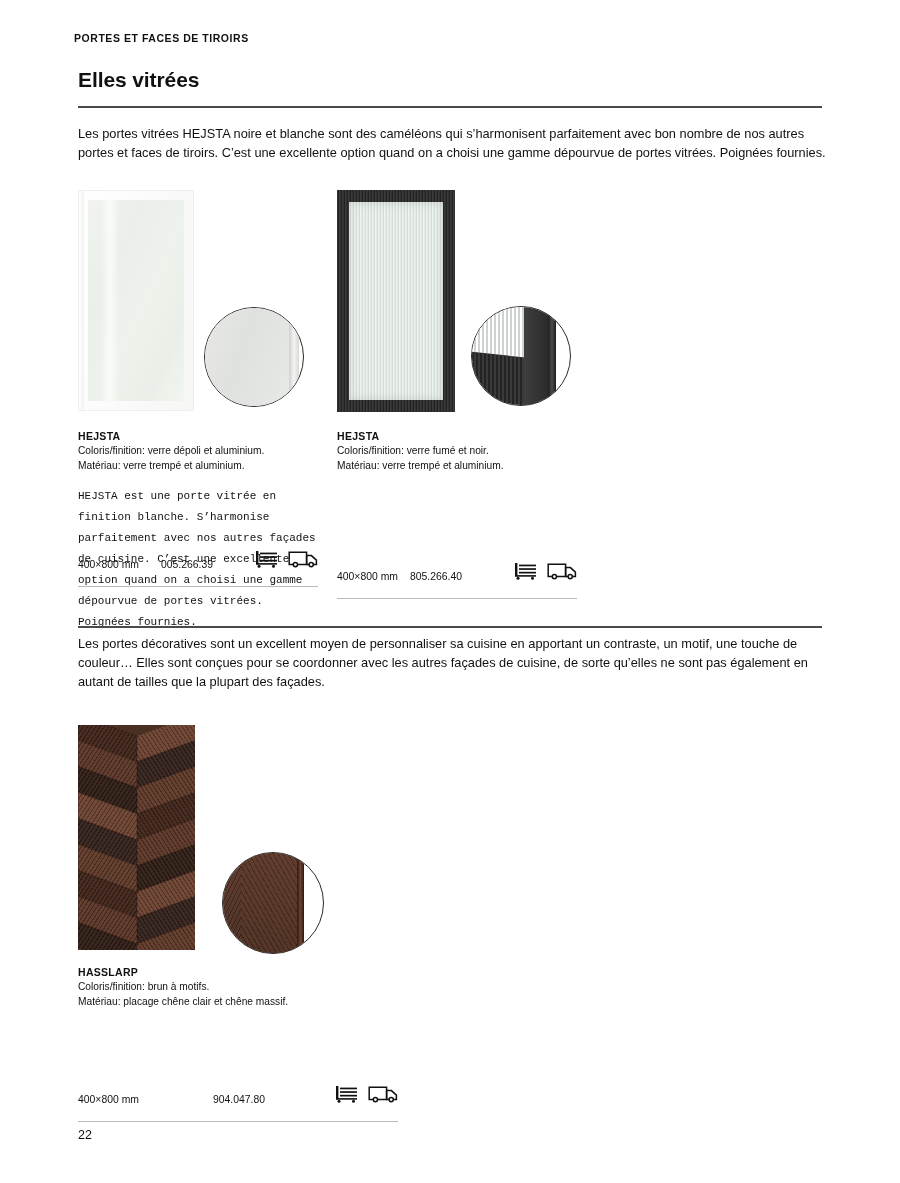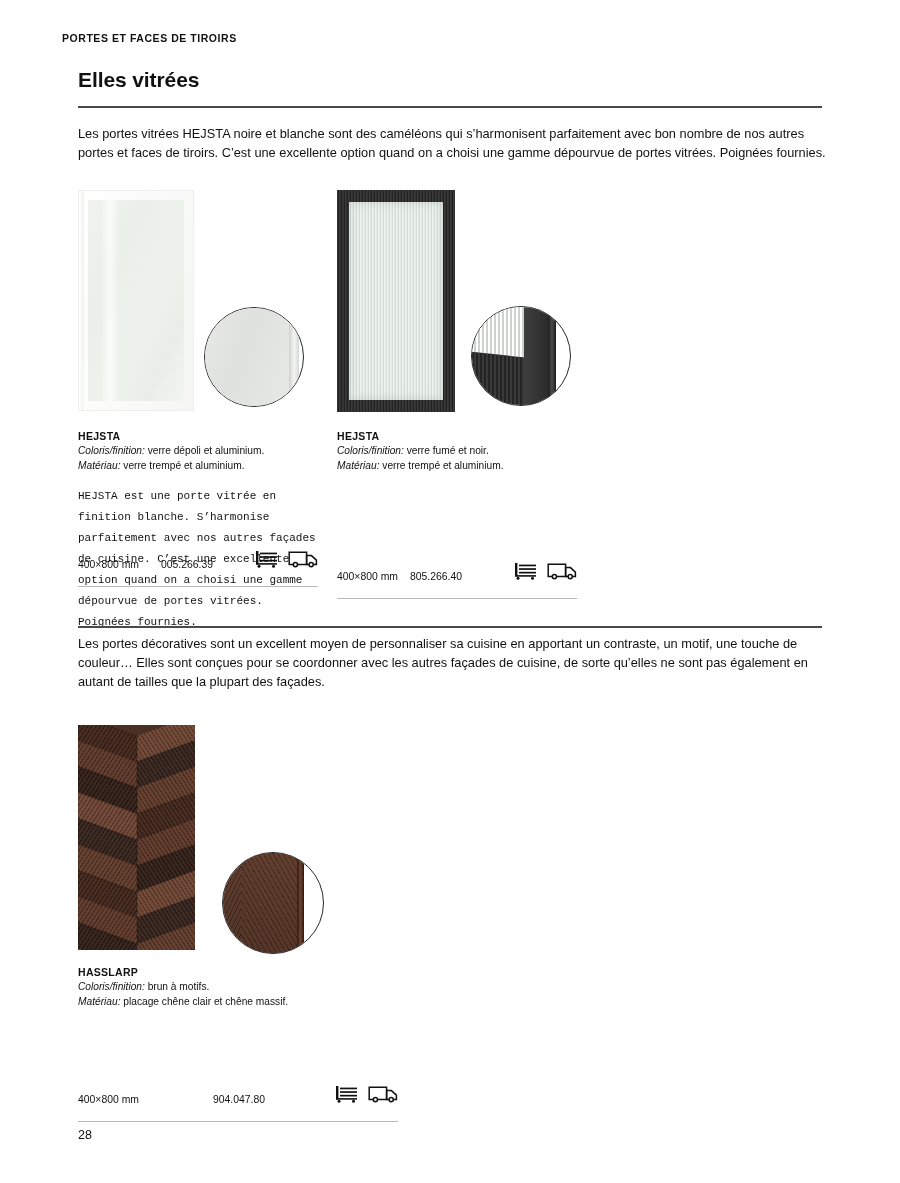--- a/index.html
+++ b/index.html
@@ -17,21 +17,21 @@
     position: relative;
     width: 900px;
     height: 1183px;
     background: #ffffff;
     overflow: hidden;
   }
 
   
   .kicker {
     position: absolute;
-    left: 62px;
+    left: 74px;
     top: 32px;
     font-size: 10.5px;
     font-weight: bold;
     letter-spacing: 0.55px;
     color: #111111;
   }
 
   .section-title {
     position: absolute;
     left: 78px;
@@ -197,21 +197,21 @@
     letter-spacing: 0.3px;
     margin: 0 0 2px 0;
     color: #111111;
   }
   .spec {
     font-size: 10.2px;
     line-height: 14.5px;
     margin: 0;
     color: #111111;
   }
-  .spec .lbl { font-style: italic; }
+  .spec .lbl { }
   .desc {
     font-size: 11px;
     line-height: 21px;
     margin: 13px 0 0 0;
     color: #111111;
     font-family: Liberation Mono, monospace;
   }
 
   .price-row {
     position: absolute;
@@ -398,15 +398,15 @@
         <svg width="30" height="18" viewBox="0 0 30 18" aria-hidden="true">
           <path d="M1.2 2.2 H18.6 V14.4 H1.2 Z" fill="none" stroke="#111" stroke-width="1.5"></path>
           <path d="M18.6 5.6 H23.4 L28.4 10.2 V14.4 H18.6 Z" fill="none" stroke="#111" stroke-width="1.5"></path>
           <circle cx="7.4" cy="14.6" r="2.1" fill="#fff" stroke="#111" stroke-width="1.5"></circle>
           <circle cx="23.2" cy="14.6" r="2.1" fill="#fff" stroke="#111" stroke-width="1.5"></circle>
         </svg>
       </span>
     </span>
   </div>
 
-  <div id="page-number">28</div>
+  <div id="page-number">22</div>
 
 </div>
 
 </body></html>

